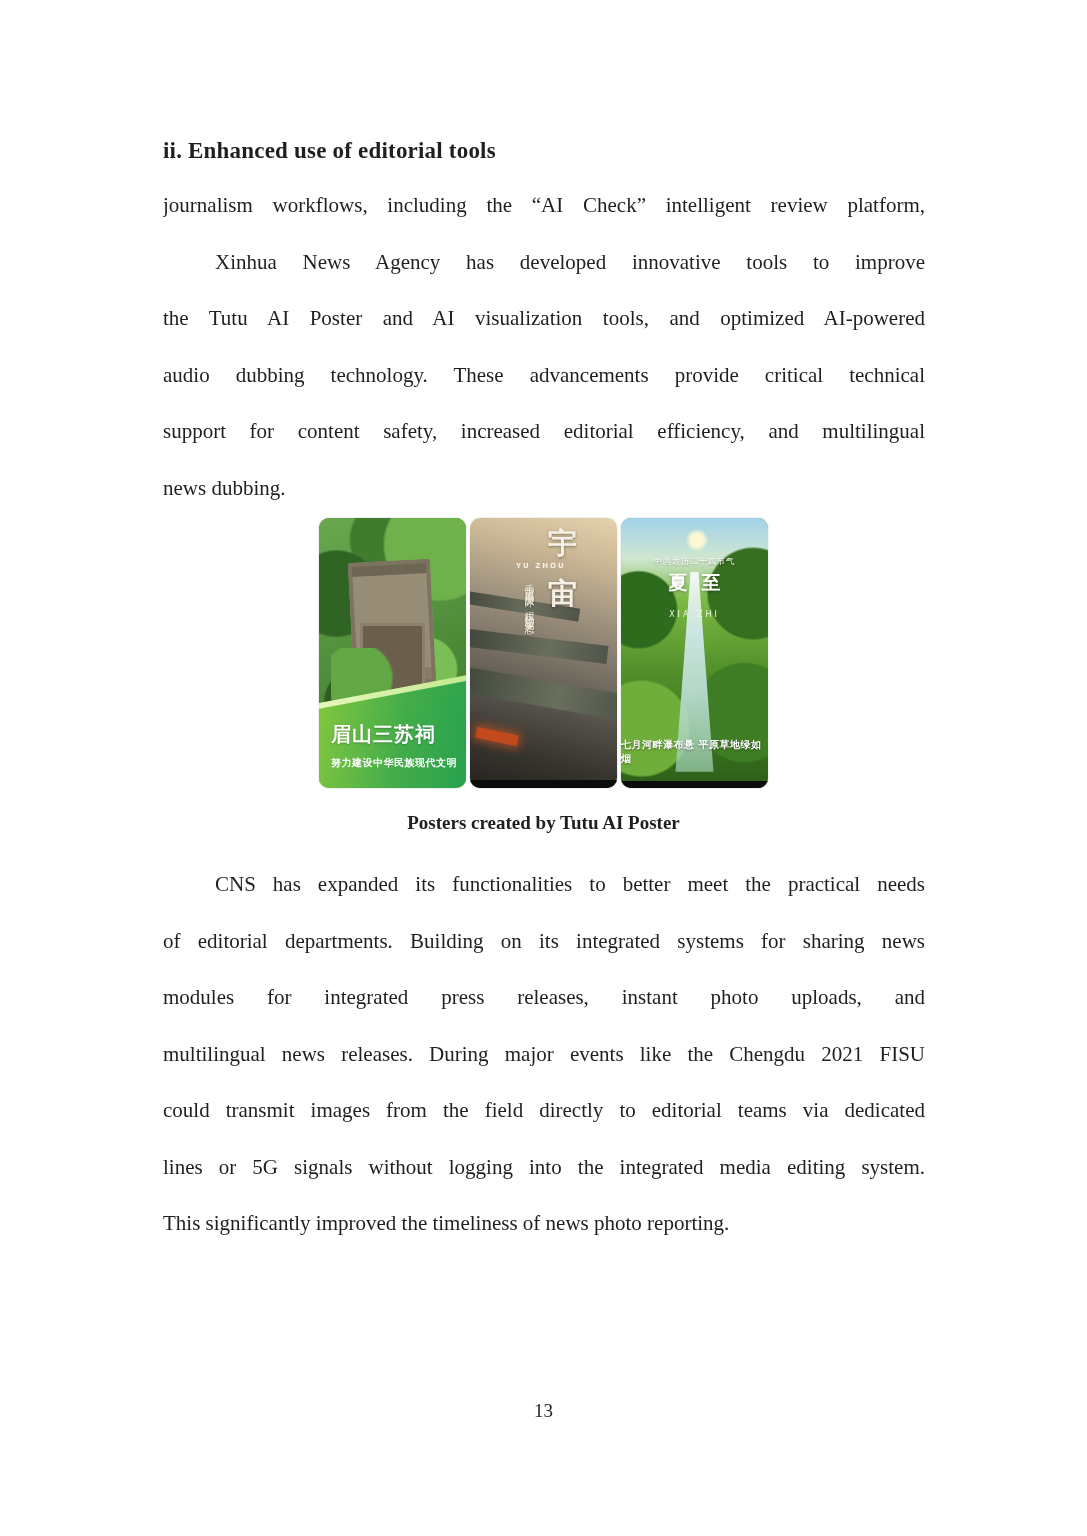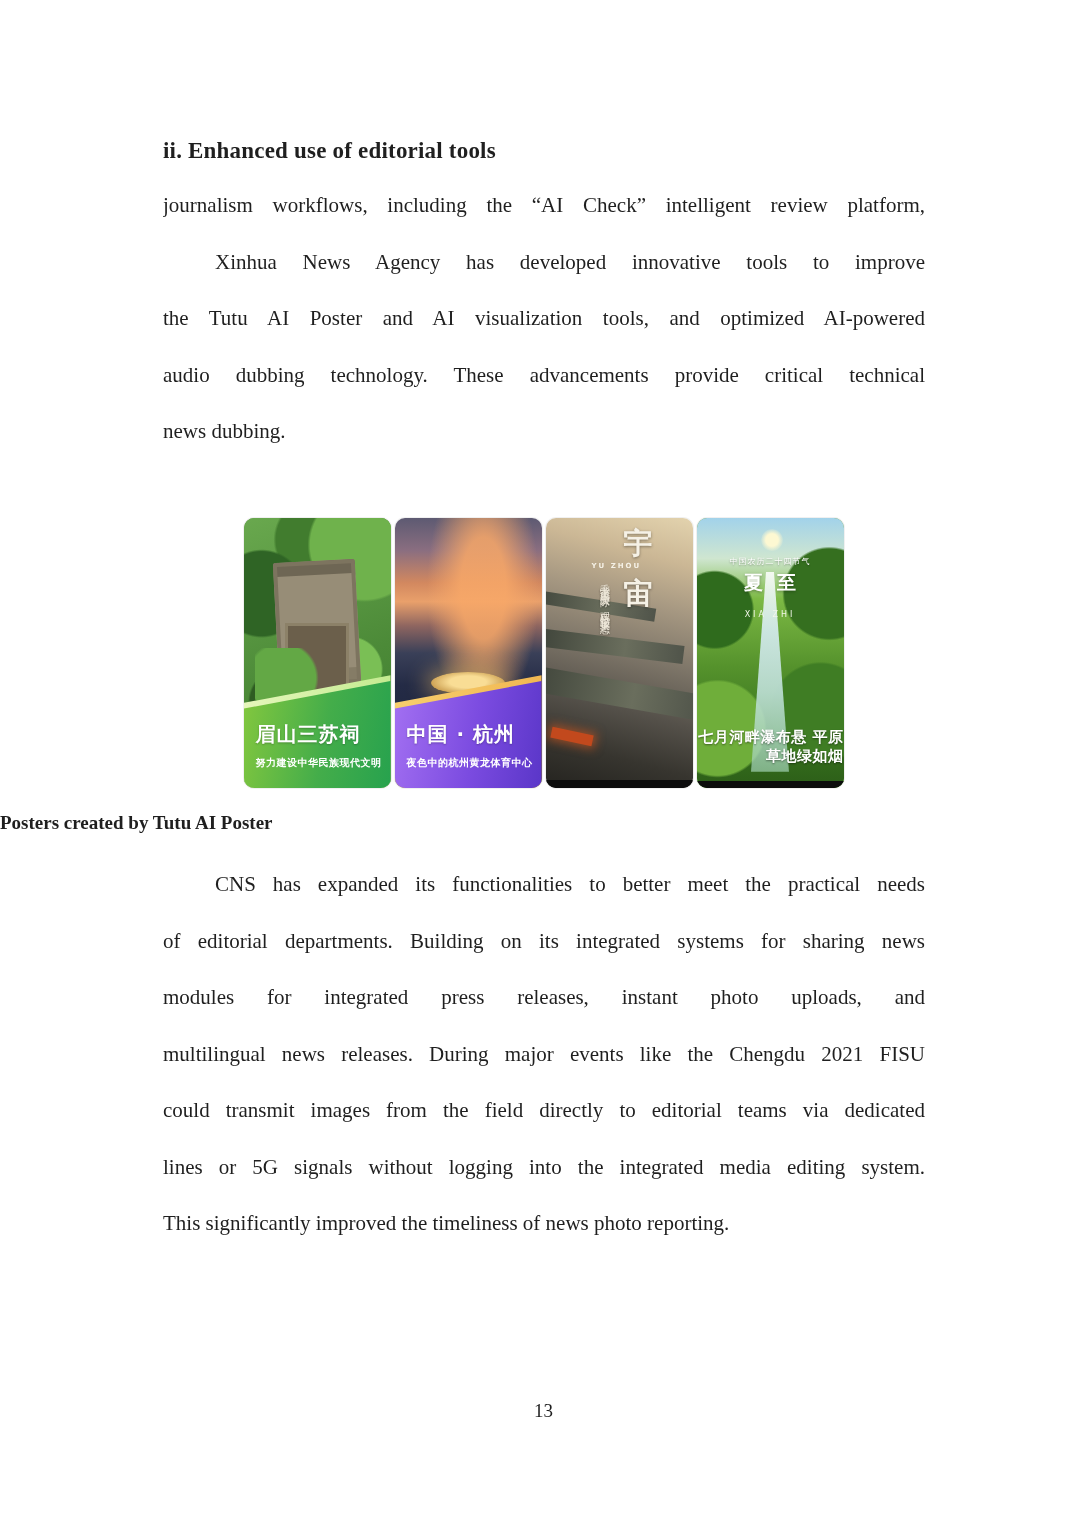--- a/index.html
+++ b/index.html
@@ -159,78 +159,67 @@
   .p4-title {
     position:absolute; top:52px; left:0; width:100%; text-align:center;
     color:#ffffff; font-size:19px; font-weight:bold; letter-spacing:14px; text-indent:14px;
     text-shadow:0 1px 3px rgba(0,0,0,0.35);
   }
   .p4-rom {
     position:absolute; top:92px; left:0; width:100%; text-align:center;
     color:#f2f7ea; font-size:8px; letter-spacing:3px;
   }
   .p4-tagline {
-    position:absolute; bottom:22px; left:0; width:100%; text-align:right;
-    color:#ffffff; font-size:15px; letter-spacing:0.5px; font-weight:bold;
+    position:absolute; bottom:22px; left:0; width:100%; text-align:left;
+    color:#ffffff; font-size:10px; letter-spacing:0.5px; font-weight:bold;
     text-shadow:0 1px 2px rgba(0,0,0,0.45);
   }
 
   .caption {
     position:absolute; top:806px; left:0; width:1087px;
-    text-align:left; font-size:19px; font-weight:bold; line-height:34px;
+    text-align:center; font-size:19px; font-weight:bold; line-height:34px;
   }
   .page-number {
     position:absolute; top:1394px; left:0; width:1087px;
     text-align:center; font-size:19px; line-height:34px;
   }
 </style>
 </head>
 <body>
 
 <div class="page">
 
   <div class="heading">ii. Enhanced use of editorial tools</div>
 
   <div class="para para1">
     <div class="line">journalism workflows, including the “AI Check” intelligent review platform,</div>
     <div class="line first">Xinhua News Agency has developed innovative tools to improve</div>
     <div class="line">the Tutu AI Poster and AI visualization tools, and optimized AI-powered</div>
     <div class="line">audio dubbing technology. These advancements provide critical technical</div>
+    <div class="line">support for content safety, increased editorial efficiency, and multilingual</div>
     <div class="line last">news dubbing.</div>
   </div>
 
   <div class="figure">
     <div class="poster-strip">
 
       <div class="poster">
         <div class="photo p1-photo">
           <div class="p1-courtyard"></div>
           <div class="p1-court-inner"></div>
           <div class="p1-tree-blob"></div>
         </div>
         <div class="banner">
           <div class="edge p1-edge"></div>
           <div class="fill p1-fill"></div>
           <div class="title">眉山三苏祠</div>
           <div class="subtitle">努力建设中华民族现代文明</div>
         </div>
       </div>
 
-      <div class="poster">
-        <div class="photo p2-photo">
-          <div class="p2-stadium"></div>
-          <div class="p2-citydots"></div>
-        </div>
-        <div class="banner">
-          <div class="edge p2-edge"></div>
-          <div class="fill p2-fill"></div>
-          <div class="title">中国 · 杭州</div>
-          <div class="subtitle">夜色中的杭州黄龙体育中心</div>
-        </div>
-      </div>
 
       <div class="poster">
         <div class="photo p3-photo">
           <div class="p3-ship p3-ship1"></div>
           <div class="p3-ship p3-ship2"></div>
           <div class="p3-ship p3-ship3"></div>
           <div class="p3-orange"></div>
         </div>
         <div class="p3-char p3-char1">宇</div>
         <div class="p3-rom">YU ZHOU</div>

